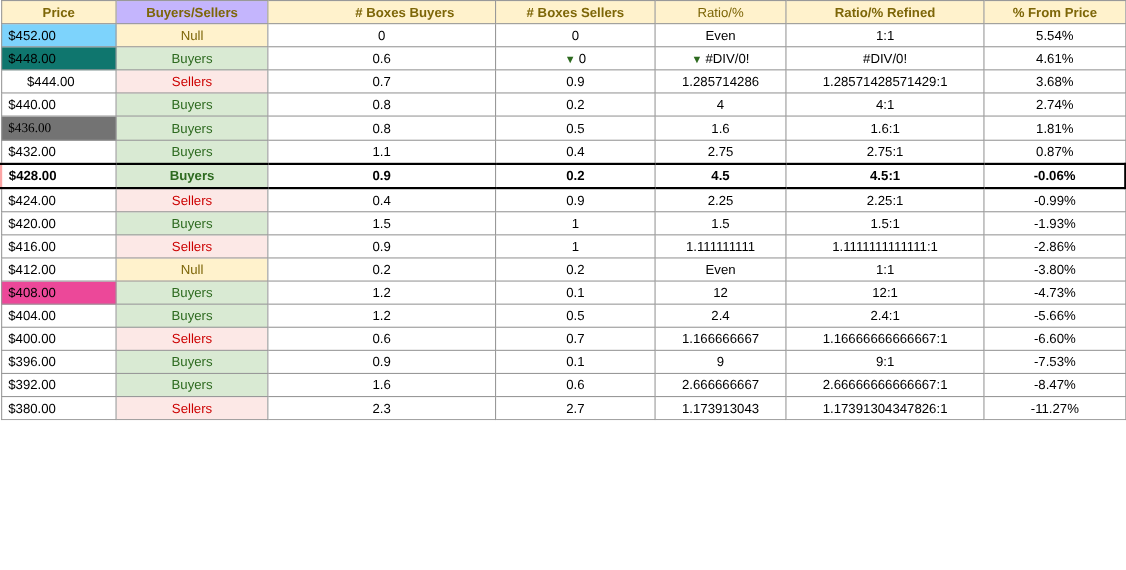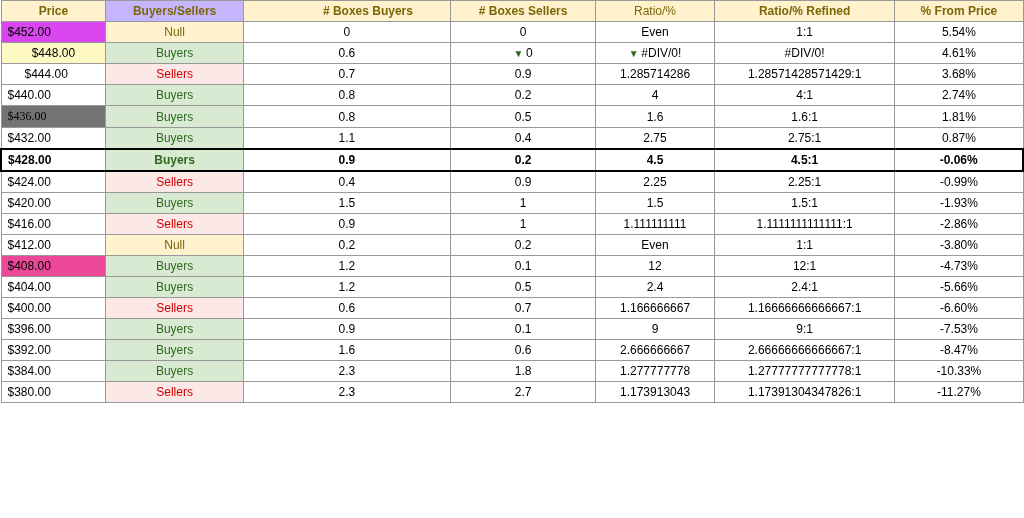--- a/index.html
+++ b/index.html
@@ -32,21 +32,21 @@
     .header-ratio { background: #fff2cc; color: #7d6608; font-weight: normal; }
     .header-ratio-refined { background: #fff2cc; color: #7d6608; font-weight: bold; }
     .header-from-price { background: #fff2cc; color: #7d6608; font-weight: bold; }
     .cell-null { background: #fff2cc; color: #7d6608; }
     .cell-buyers { background: #d9ead3; color: #2d6a1f; }
     .cell-sellers { background: #fce8e6; color: #cc0000; }
     .cell-default { background: #fff; }
 
     
     .current-row td { font-weight: bold; border-top: 2px solid #000; border-bottom: 2px solid #000; }
-    .current-row td:first-child { border-left: 2px solid #000000; }
+    .current-row td:first-child { border-left: 2px solid #fca5a5; }
     .current-row td:last-child { border-right: 2px solid #000; }
 
     
     .arrow-down { color: #2d6a1f; font-size: 10px; }
 
     td.price-col { text-align: left; }
   </style>
 </head>
 <body>
 
@@ -57,30 +57,30 @@
       <th class="header-buyers-sellers">Buyers/Sellers</th>
       <th class="header-boxes-buyers"># Boxes Buyers</th>
       <th class="header-boxes-sellers"># Boxes Sellers</th>
       <th class="header-ratio">Ratio/%</th>
       <th class="header-ratio-refined">Ratio/% Refined</th>
       <th class="header-from-price">% From Price</th>
     </tr>
   </thead>
   <tbody id="table-body">
   <tr>
-        <td class="price-col" style="background: #d946ef;">$452.00</td>
+        <td class="price-col" style="background: #7dd3fc;">$452.00</td>
         <td class="cell-null">Null</td>
         <td class="cell-default">0</td>
         <td class="cell-default">0</td>
         <td class="cell-default">Even</td>
         <td class="cell-default">1:1</td>
         <td class="cell-default">5.54%</td>
       </tr>
       <tr>
-        <td class="price-col" style="background: #fef9c3; text-align: center;">$448.00</td>
+        <td class="price-col" style="background: #0f766e;">$448.00</td>
         <td class="cell-buyers">Buyers</td>
         <td class="cell-default">0.6</td>
         <td class="cell-default"><span class="arrow-down">▼ </span>0</td>
         <td class="cell-default"><span class="arrow-down">▼ </span>#DIV/0!</td>
         <td class="cell-default">#DIV/0!</td>
         <td class="cell-default">4.61%</td>
       </tr>
       <tr>
         <td class="price-col" style="background: rgb(255, 255, 255); padding-left: 23px;">$444.00</td>
         <td class="cell-sellers">Sellers</td>
@@ -201,29 +201,20 @@
       <tr>
         <td class="price-col" style="background: rgb(255, 255, 255);">$392.00</td>
         <td class="cell-buyers">Buyers</td>
         <td class="cell-default">1.6</td>
         <td class="cell-default">0.6</td>
         <td class="cell-default">2.666666667</td>
         <td class="cell-default">2.66666666666667:1</td>
         <td class="cell-default">-8.47%</td>
       </tr>
       <tr>
-        <td class="price-col" style="background: rgb(255, 255, 255);">$384.00</td>
-        <td class="cell-buyers">Buyers</td>
-        <td class="cell-default">2.3</td>
-        <td class="cell-default">1.8</td>
-        <td class="cell-default">1.277777778</td>
-        <td class="cell-default">1.27777777777778:1</td>
-        <td class="cell-default">-10.33%</td>
-      </tr>
-      <tr>
         <td class="price-col" style="background: rgb(255, 255, 255);">$380.00</td>
         <td class="cell-sellers">Sellers</td>
         <td class="cell-default">2.3</td>
         <td class="cell-default">2.7</td>
         <td class="cell-default">1.173913043</td>
         <td class="cell-default">1.17391304347826:1</td>
         <td class="cell-default">-11.27%</td>
       </tr>
     </tbody>
 </table>

